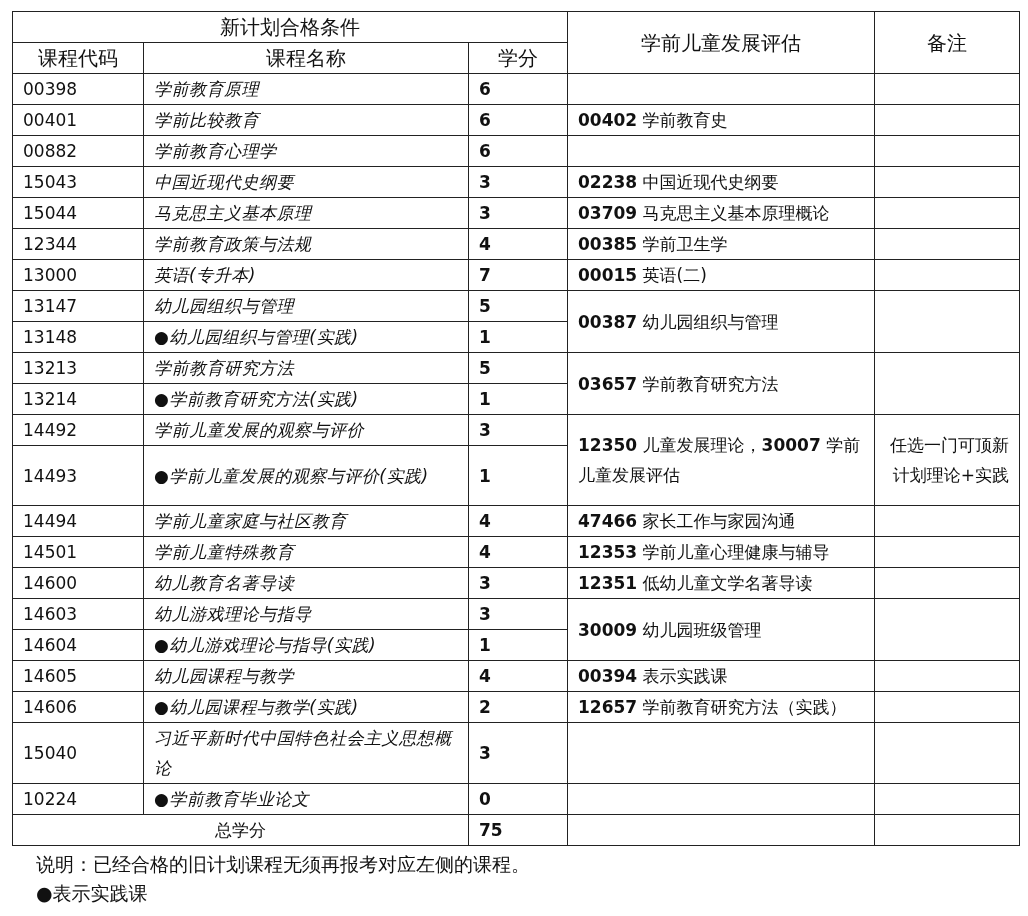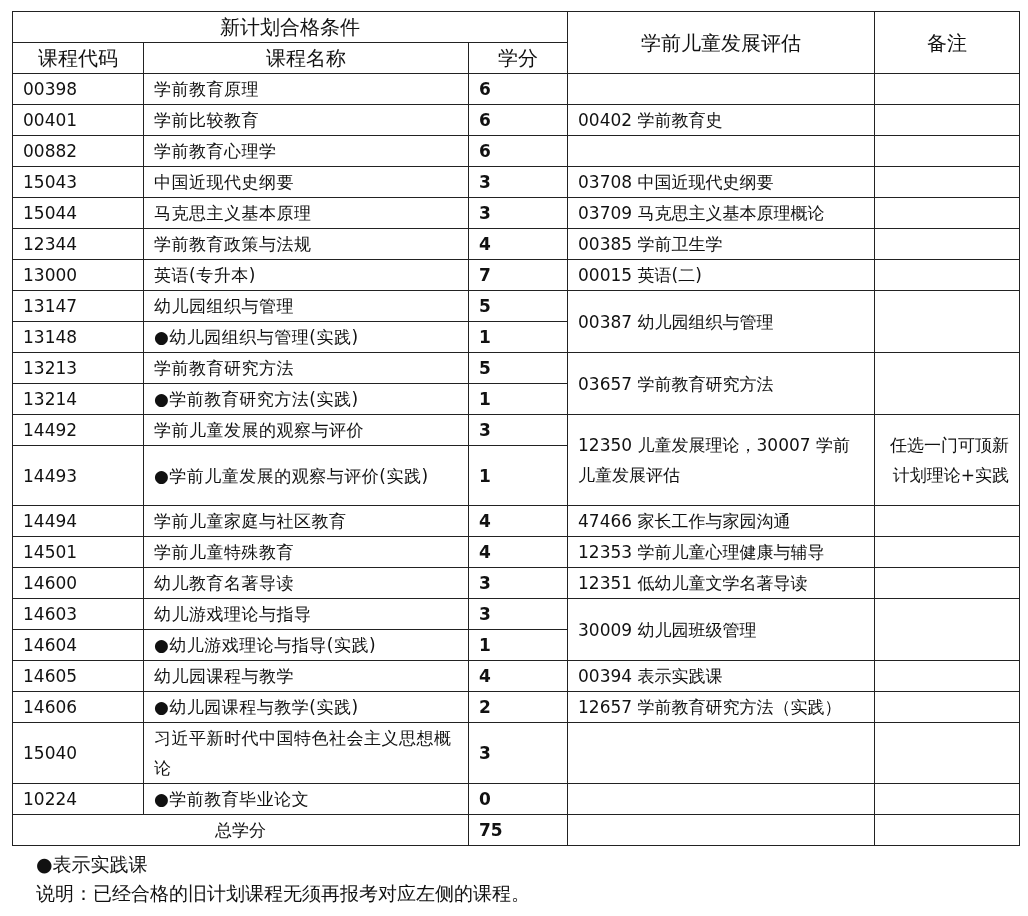--- a/index.html
+++ b/index.html
@@ -13,22 +13,22 @@
       border: 1px solid #222; padding: 0 10px; font-size: 17px;
       vertical-align: middle; line-height: 30px; overflow: hidden;
     }
     table.main th { font-weight: normal; font-size: 20px; text-align: center; padding: 0; }
     .h1 { height: 29px; }
     .h2 { height: 30px; }
     tr.r td { height: 29px; }
     tr.r2 td { height: 59px; }
     td.code { font-weight: normal; font-size: 17px; }
     td.cr { font-weight: bold; }
-    td.name { letter-spacing: 0.5px; }
-    td.old b { font-weight: normal; }
+    td.name { letter-spacing: 0.5px; font-style: italic; }
+    td.old b { font-weight: bold; }
     td.note { line-height: 29px; text-align: right; }
     td.total { text-align: center; }
     .notes { position: absolute; left: 36px; top: 850px; font-size: 19px; line-height: 29px; }
   </style>
 </head>
 <body>
 
 <table class="main">
   <colgroup>
     <col style="width:131px">
@@ -67,21 +67,21 @@
     <td class="code">00882</td>
     <td class="name">学前教育心理学</td>
     <td class="cr">6</td>
     <td class="old"></td>
     <td class="note"></td>
   </tr>
   <tr class="r">
     <td class="code">15043</td>
     <td class="name">中国近现代史纲要</td>
     <td class="cr">3</td>
-    <td class="old"><b>03708</b> <span>中国近现代史纲要</span></td>
+    <td class="old"><b>02238</b> <span>中国近现代史纲要</span></td>
     <td class="note"></td>
   </tr>
   <tr class="r">
     <td class="code">15044</td>
     <td class="name">马克思主义基本原理</td>
     <td class="cr">3</td>
     <td class="old"><b>03709</b> <span>马克思主义基本原理概论</span></td>
     <td class="note"></td>
   </tr>
   <tr class="r">
@@ -198,15 +198,15 @@
   <tr class="r">
     <td colspan="2" class="total">总学分</td>
     <td class="cr">75</td>
     <td class="old"></td>
     <td class="note"></td>
   </tr>
 </tbody>
   </table>
 
 <div class="notes">
+  <div>说明：已经合格的旧计划课程无须再报考对应左侧的课程。</div>
   <div>●表示实践课</div>
-  <div>说明：已经合格的旧计划课程无须再报考对应左侧的课程。</div>
 </div>
 
 </body></html>

